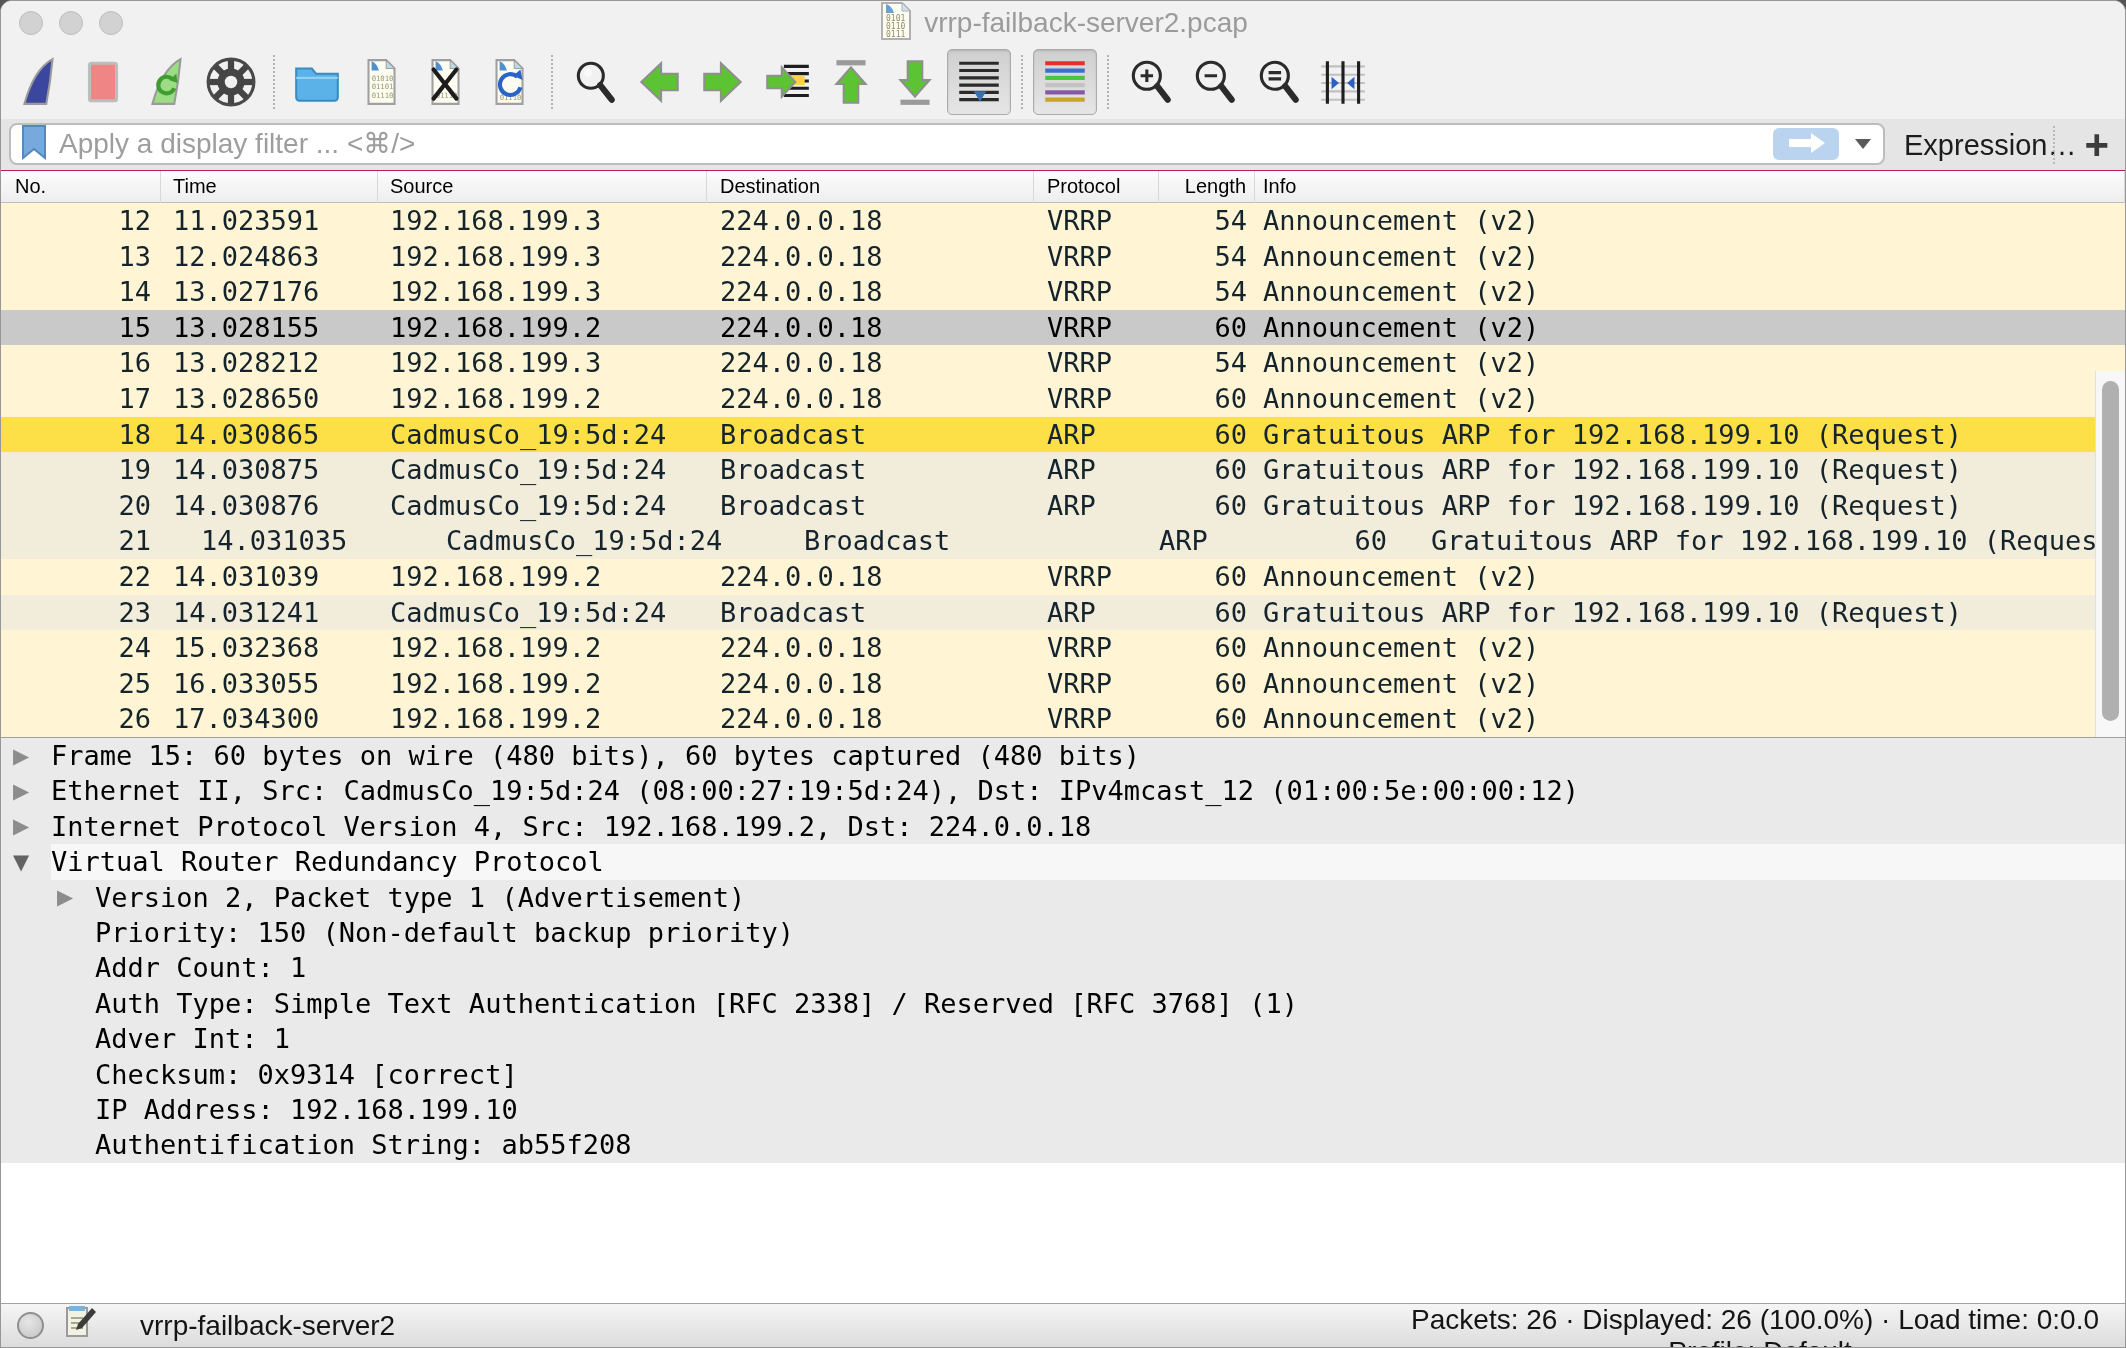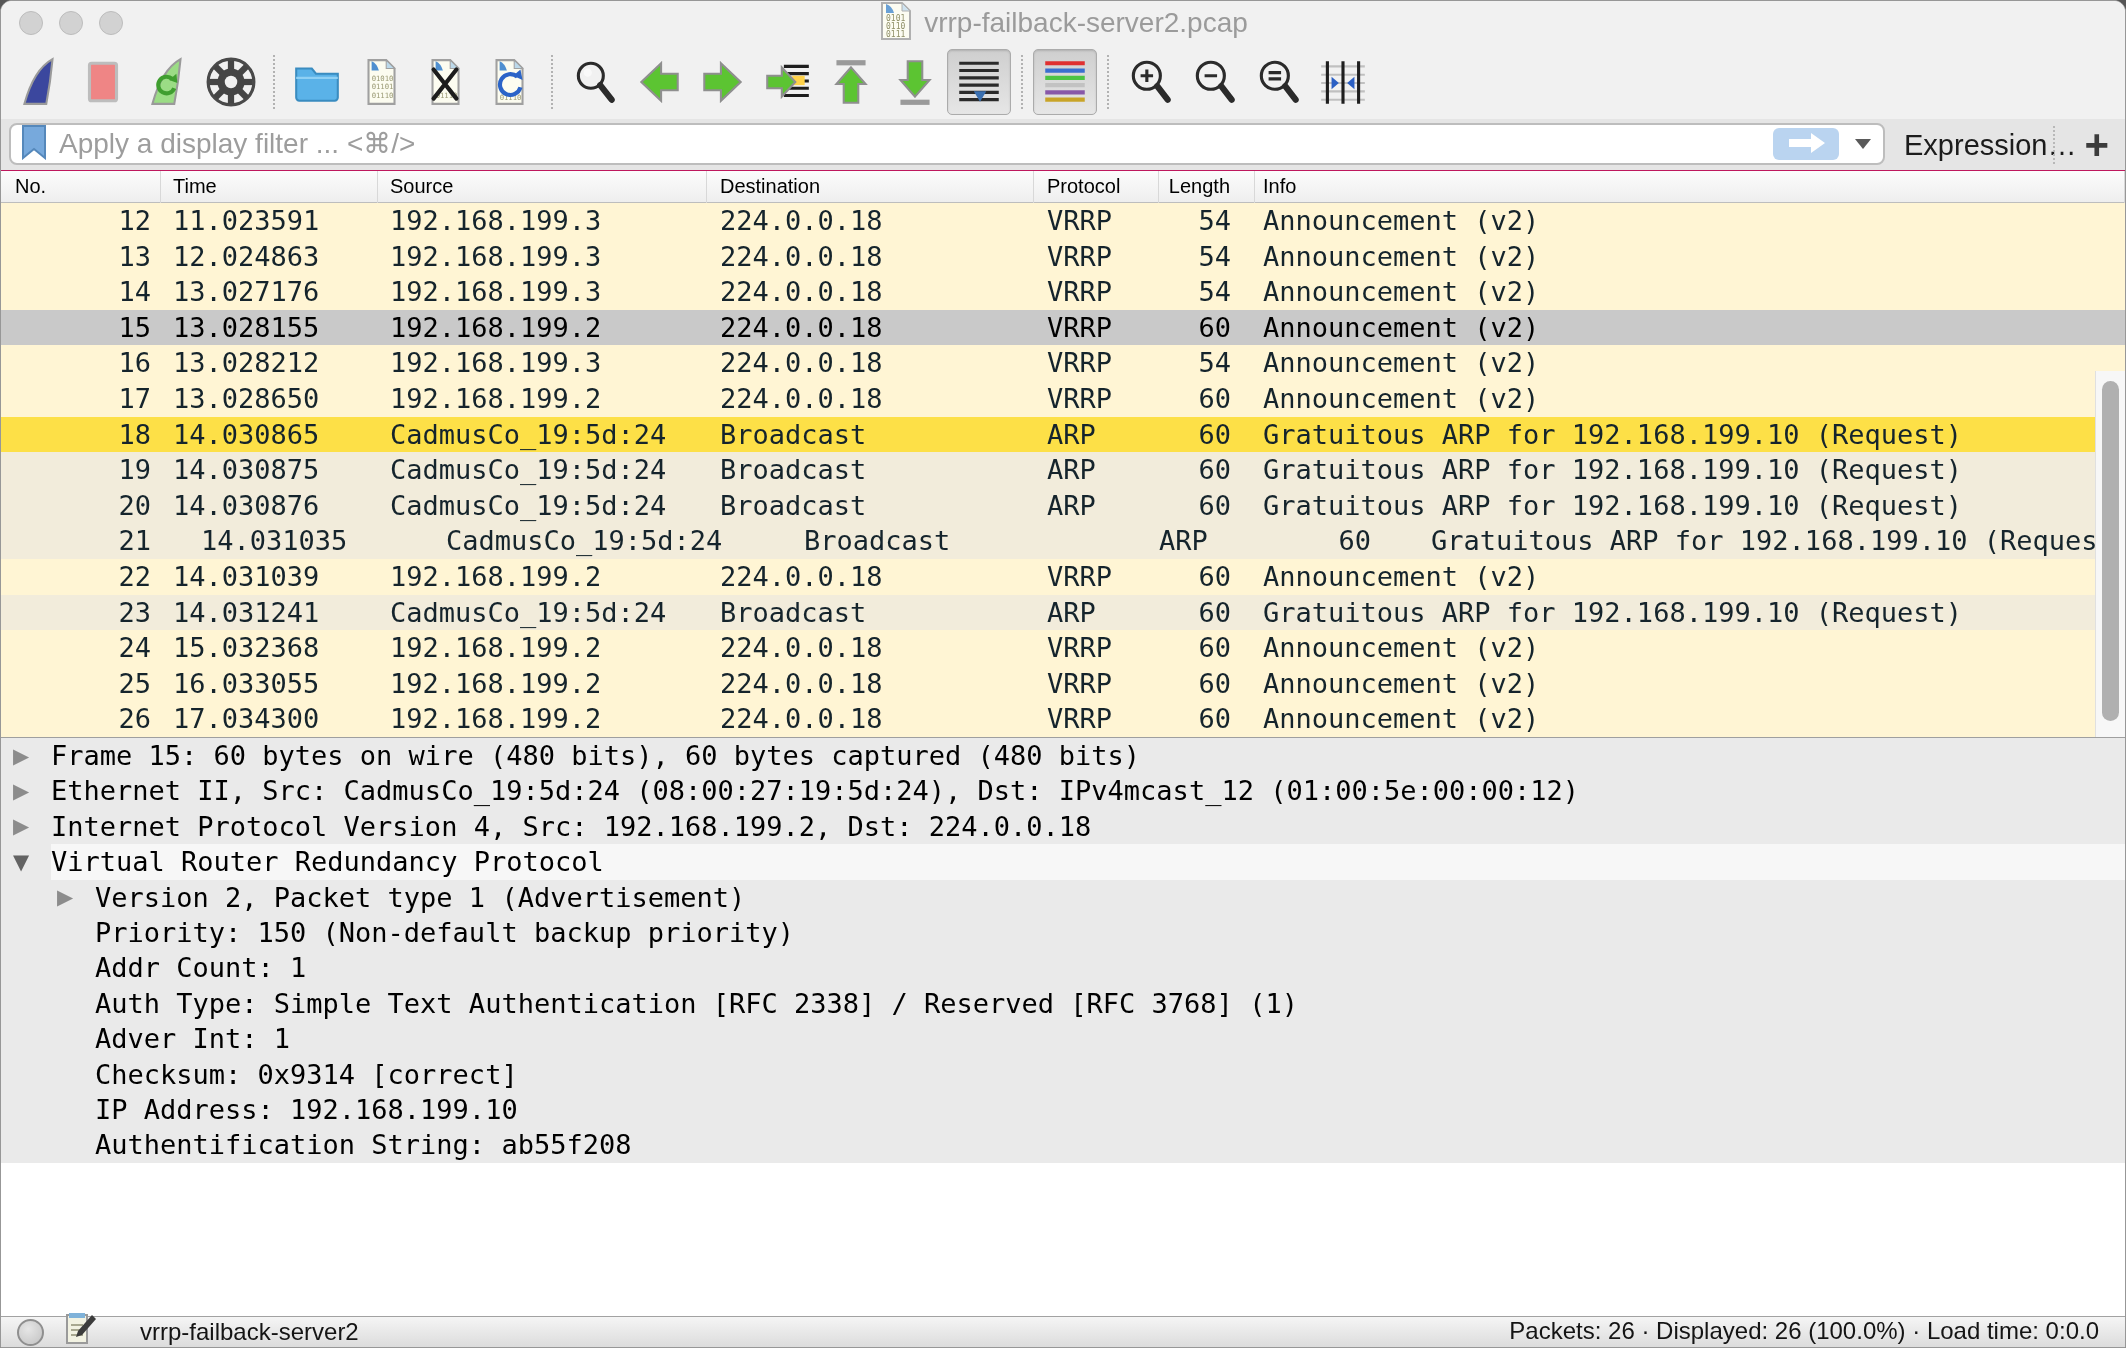--- a/index.html
+++ b/index.html
@@ -70,21 +70,21 @@
     font-size: 20px; color: #000;
   }
   .phead span { display: block; height: 32px; line-height: 31px; border-right: 1px solid #d8d8d8;
     white-space: nowrap; overflow: hidden; }
   
   .c-no    { width: 160px; text-align: right; padding-right: 10px; }
   .c-time  { width: 217px; padding-left: 12px; }
   .c-src   { width: 329px; padding-left: 12px; }
   .c-dst   { width: 327px; padding-left: 13px; }
   .c-proto { width: 125px; padding-left: 13px; }
-  .c-len   { width: 96px;  text-align: right; padding-right: 24px; }
+  .c-len   { width: 96px;  text-align: right; padding-right: 8px; }
   .c-info  { flex: 1; padding-left: 8px; }
   .phead .c-no { text-align: left; padding-left: 14px; }
   
   .plist { position: relative; height: 534px; background: #fff; overflow: hidden; }
   .prow {
     display: flex; height: 35.6px; line-height: 35.6px;
     font-family: "DejaVu Sans Mono", "Liberation Mono", monospace;
     font-size: 27px; color: #15242c; white-space: nowrap;
   }
   .prow span { display: block; overflow: hidden; white-space: nowrap; }
@@ -106,25 +106,25 @@
     font-size: 27px; color: #000; white-space: nowrap;
     padding-left: 12px;
   }
   .drow.l1 { padding-left: 56px; }
   .dtwist { width: 38px; font-family: "DejaVu Sans", sans-serif; font-size: 21px; color: #8c8c8c; flex: none; }
   .dtwist.exp { color: #636363; }
   .dband { flex: 1; overflow: hidden; height: 100%; line-height: 35.4px; }
   .drow.sel .dband { background: #f7f7f7; }
   
   .statusbar {
-    position: absolute; left: 0; right: 0; bottom: 0; height: 31px;
+    position: absolute; left: 0; right: 0; bottom: 0; height: 44px;
     background: linear-gradient(#f5f5f5, #dcdcdc);
     border-top: 1px solid #a2a2a2;
     display: flex; align-items: center;
-    font-size: 24px; color: #141414;
+    font-size: 28px; color: #141414;
   }
   .sb-left { display: flex; align-items: center; gap: 20px; padding-left: 16px; flex: 1; }
   .sb-file { margin-left: 24px; }
   .sb-right { display: flex; align-items: center; height: 100%; flex-direction: column; }
   .sb-sep { border-left: 1px solid #bdbdbd; height: 34px; }
   .sb-right span { padding: 0 26px; white-space: nowrap; }
   .sb-right .sb-profile { padding-right: 16px; }
   .expert-dot { width: 27px; height: 27px; border-radius: 50%;
     background: radial-gradient(circle at 40% 35%, #e6e6e6, #c2c2c2);
     border: 2px solid #8f8f8f; }

